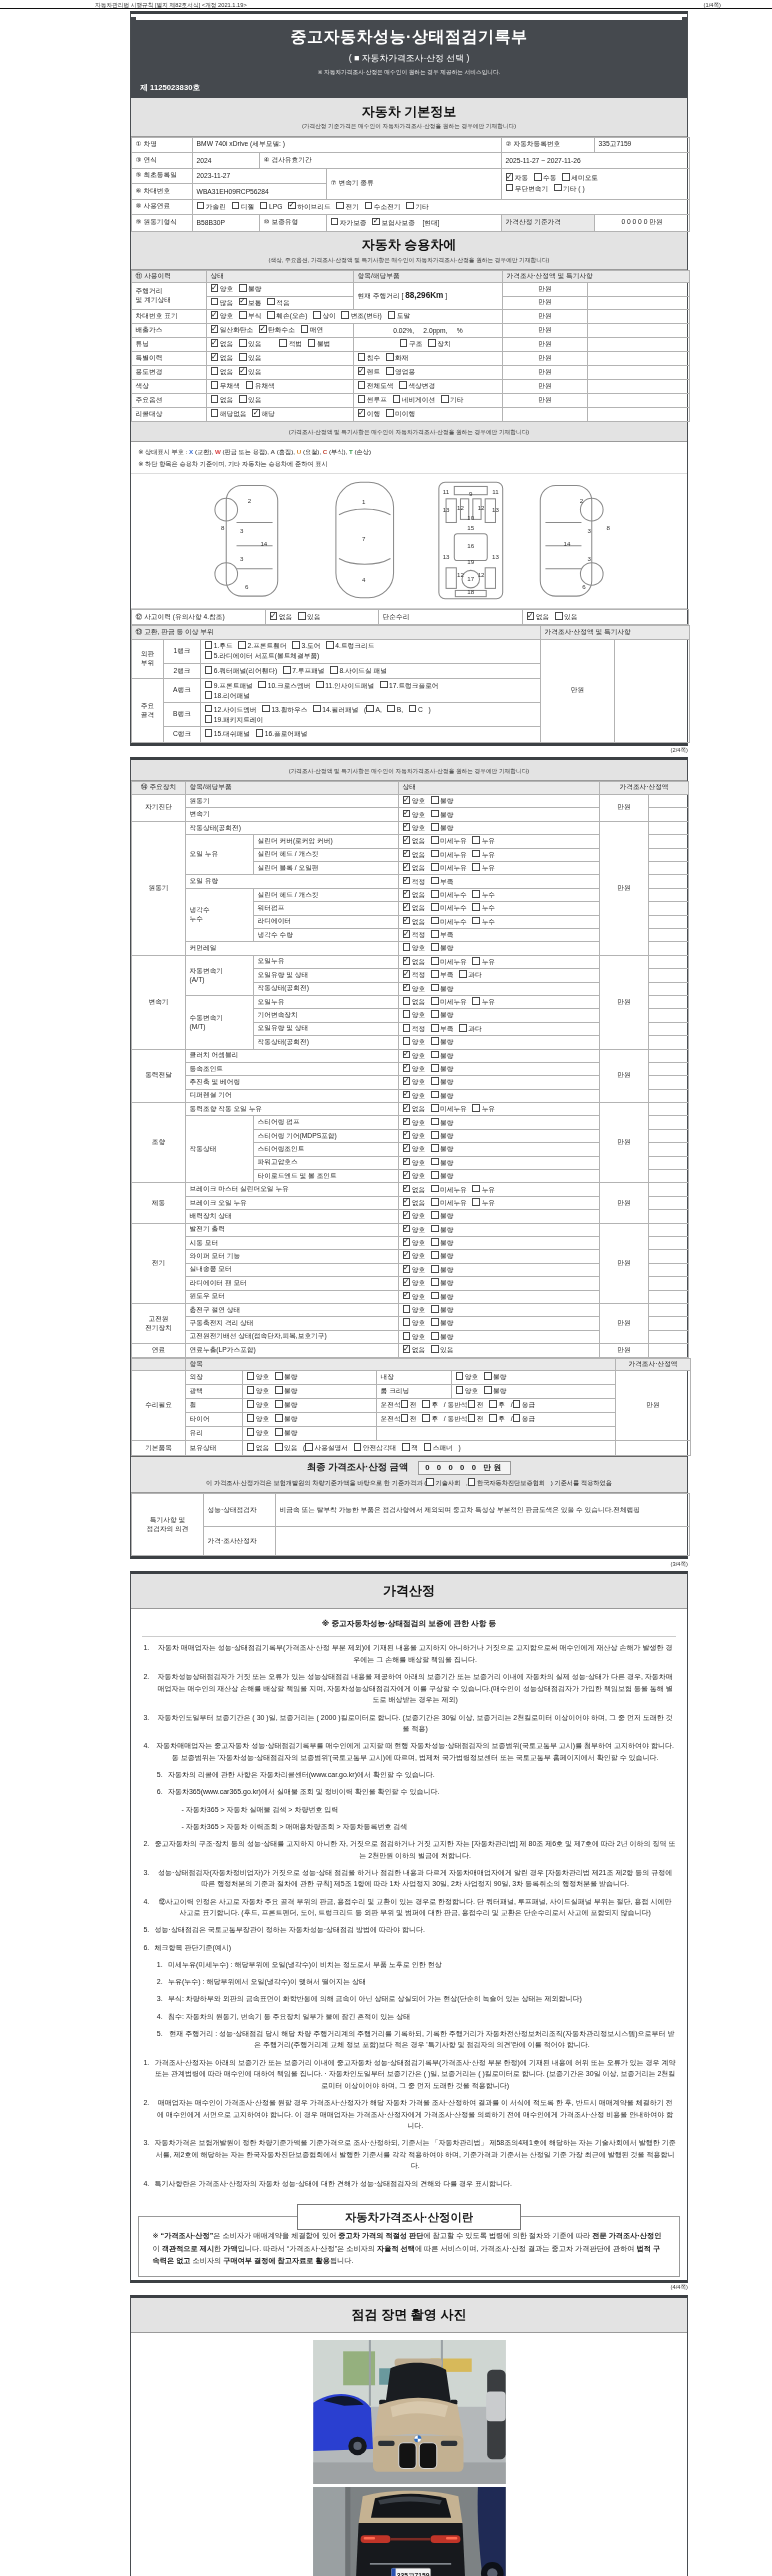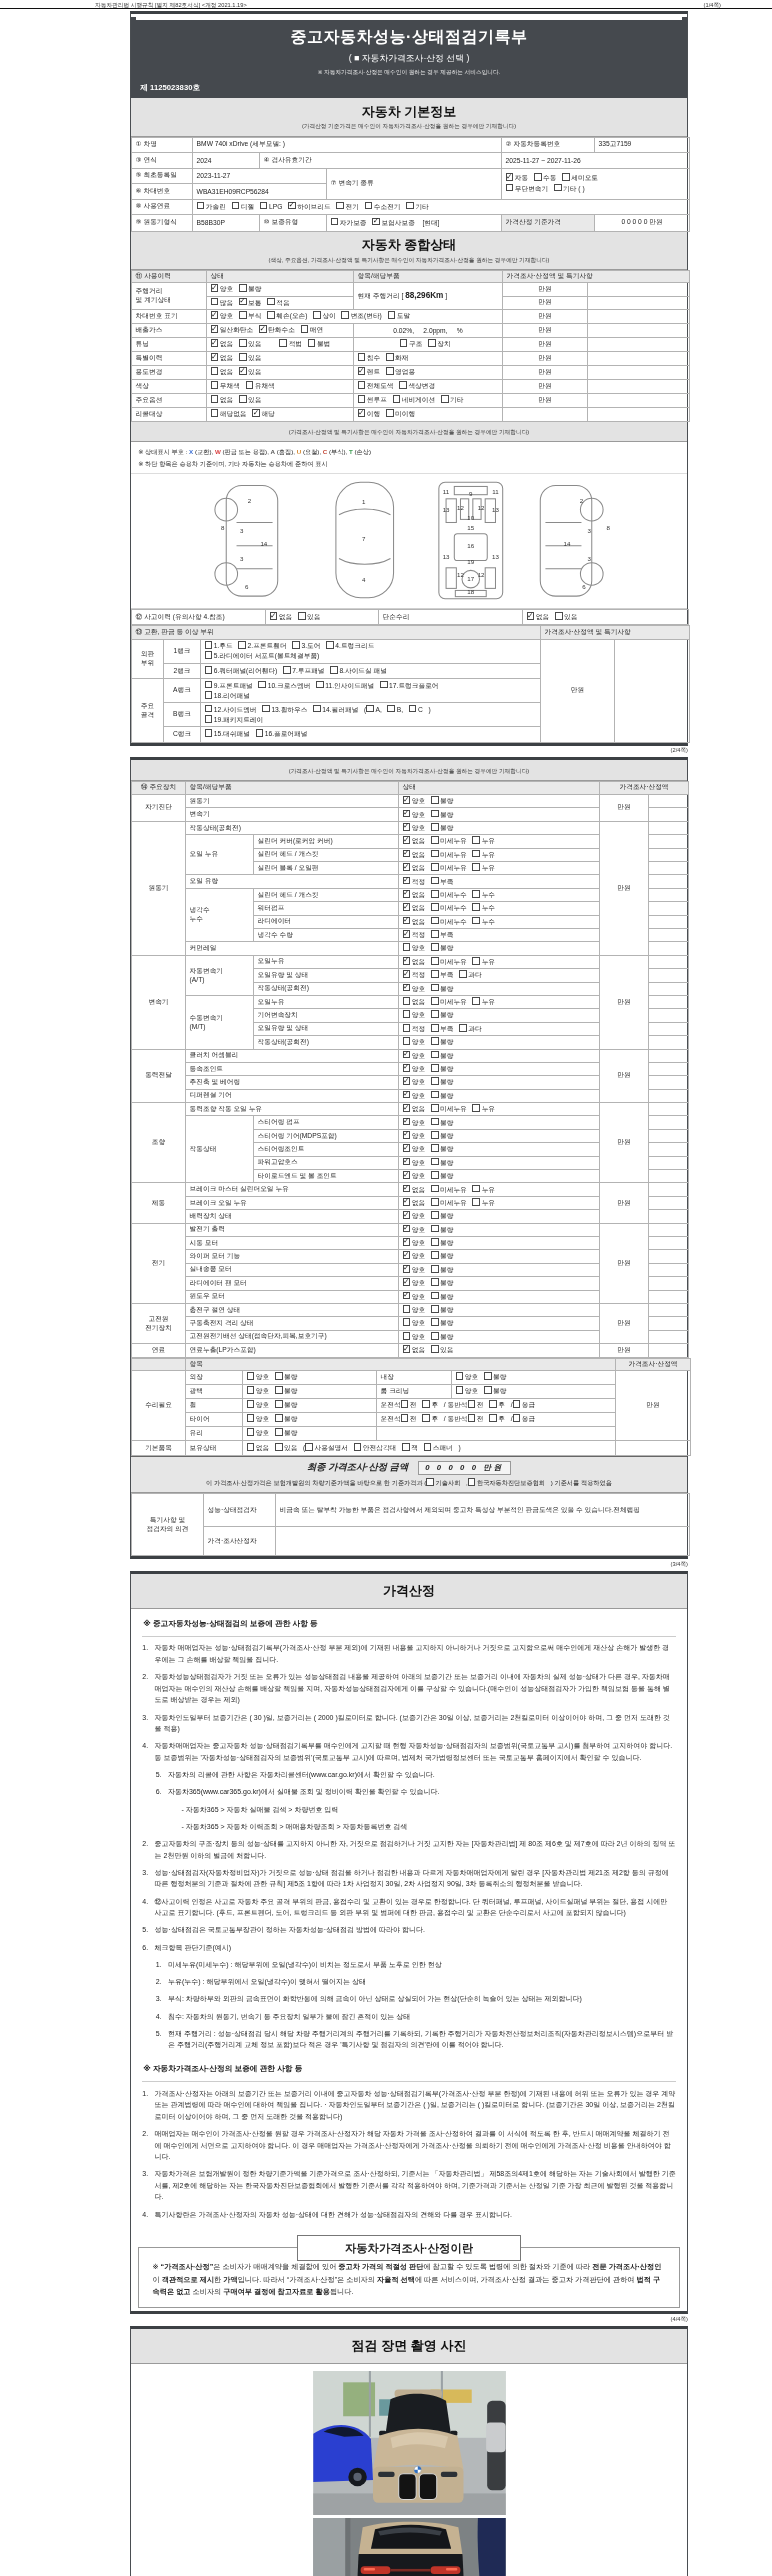--- a/index.html
+++ b/index.html
@@ -41,26 +41,26 @@
   .b{font-weight:bold;}
   .cX{color:#3b6fd4;font-weight:bold;} .cW{color:#d94040;font-weight:bold;}
   .cA{color:#555;font-weight:bold;}  .cU{color:#d6862b;font-weight:bold;}
   .cC{color:#c44a3a;font-weight:bold;} .cT{color:#3f9e52;font-weight:bold;}
   .legend{padding:4.1px 7.2px;font-size:6.2px;line-height:1.8;border-bottom:0.5px solid #ddd;}
   .diagram{padding:2.1px 0 4.1px;border-bottom:0.5px solid #cfcfcf;}
   .diagram svg{display:block;margin:0 auto;}
   
   .finalband{background:#e6e6e6;border-top:1px solid #666;border-bottom:0.5px solid #999;
              text-align:center;padding:3.6px 0 4.1px;}
-  .fp-line{font-size:9.3px;font-weight:bold;font-style:italic;}
+  .fp-line{font-size:9.3px;font-weight:bold;}
   .digitbox{display:inline-block;border:0.5px solid #999;background:#f4f4f4;font-size:7.7px;
             padding:1px 6.2px;margin-left:7.2px;letter-spacing:2.6px;font-weight:600;}
   .fp-note{font-size:6.2px;margin-top:3.1px;}
   
-  .nwrap{padding:2.1px 11.3px 5.2px;}
+  .nwrap{padding:2.1px 11.3px 5.2px;text-align:center;}
   .nhd{font-size:7.7px;font-weight:600;padding:7.7px 1px 6.7px;border-bottom:0.5px solid #ccc;}
   .nitem{display:flex;gap:4.1px;margin:5.7px 0;font-size:7px;line-height:1.65;}
   .nitem .num{min-width:8.2px;flex:none;}
   .ind1{margin-left:13.4px;} .ind2{margin-left:27px;}
   .whybox{border:0.5px solid #999;margin:15.5px 7.2px 3.1px;padding:13.4px 13.4px 8.2px;position:relative;}
   .whytitle{position:absolute;top:-12.4px;left:50%;transform:translateX(-50%);width:222px;
             background:#fff;border:0.5px solid #777;text-align:center;font-size:11.3px;
             font-weight:600;padding:4.6px 0;}
   .whytext{font-size:7.2px;line-height:1.75;}
   
@@ -134,21 +134,21 @@
               <td class="al-l"><span>⑩ 보증유형</span></td>
               <td class="al-l"><span class="opt"><span class="cb"></span><span class="ol">자가보증</span></span><span class="opt"><span class="cb ck"></span><span class="ol">보험사보증</span></span><span> [현대]</span></td>
               <td class="al-l bg-h"><span>가격산정 기준가격</span></td>
               <td class="al-c"><span>0 0 0 0 0 만원</span></td>
             </tr>
           </tbody>
         </table>
       </div>
 
     <div class="band">
-      <div class="bt">자동차 종합상태</div>
+      <div class="bt">자동차 승용차에</div>
       <div class="bs">(색상, 주요옵션, 가격조사·산정액 및 특기사항은 매수인이 자동차가격조사·산정을 원하는 경우에만 기재합니다)</div>
     </div>
     <div id="tbl-overall">
         <table class="tbl">
           <colgroup>
             <col style="width: 75px;">
             <col style="width: 147px;">
             <col style="width: 149px;">
             <col style="width: 85px;">
             <col style="width: 102px;">
@@ -786,21 +786,20 @@
           <span class="ntx">부식: 차량하부와 외판의 금속표면이 화학반응에 의해 금속이 아닌 상태로 상실되어 가는 현상(단순히 녹슬어 있는 상태는 제외합니다)</span>
         </div>
         <div class="nitem ind1">
           <span class="num">4.</span>
           <span class="ntx">침수: 자동차의 원동기, 변속기 등 주요장치 일부가 물에 잠긴 흔적이 있는 상태</span>
         </div>
         <div class="nitem ind1">
           <span class="num">5.</span>
           <span class="ntx">현재 주행거리 : 성능·상태점검 당시 해당 차량 주행거리계의 주행거리를 기록하되, 기록한 주행거리가 자동차전산정보처리조직(자동차관리정보시스템)으로부터 받은 주행거리(주행거리계 교체 정보 포함)보다 적은 경우 '특기사항 및 점검자의 의견'란에 이를 적어야 합니다.</span>
         </div>
-        <div class="nhd">※ 자동차가격조사·산정의 보증에 관한 사항 등</div>
         <div class="nitem">
           <span class="num">1.</span>
           <span class="ntx">가격조사·산정자는 아래의 보증기간 또는 보증거리 이내에 중고자동차 성능·상태점검기록부(가격조사·산정 부분 한정)에 기재된 내용에 허위 또는 오류가 있는 경우 계약 또는 관계법령에 따라 매수인에 대하여 책임을 집니다.  · 자동차인도일부터 보증기간은 (      )일, 보증거리는 (      )킬로미터로 합니다. (보증기간은 30일 이상, 보증거리는 2천킬로미터 이상이어야 하며, 그 중 먼저 도래한 것을 적용합니다)</span>
         </div>
         <div class="nitem">
           <span class="num">2.</span>
           <span class="ntx">매매업자는 매수인이 가격조사·산정을 원할 경우 가격조사·산정자가 해당 자동차 가격을 조사·산정하여 결과를 이 서식에 적도록 한 후, 반드시 매매계약을 체결하기 전에 매수인에게 서면으로 고지하여야 합니다. 이 경우 매매업자는 가격조사·산정자에게 가격조사·산정을 의뢰하기 전에 매수인에게 가격조사·산정 비용을 안내하여야 합니다.</span>
         </div>
         <div class="nitem">
           <span class="num">3.</span>

